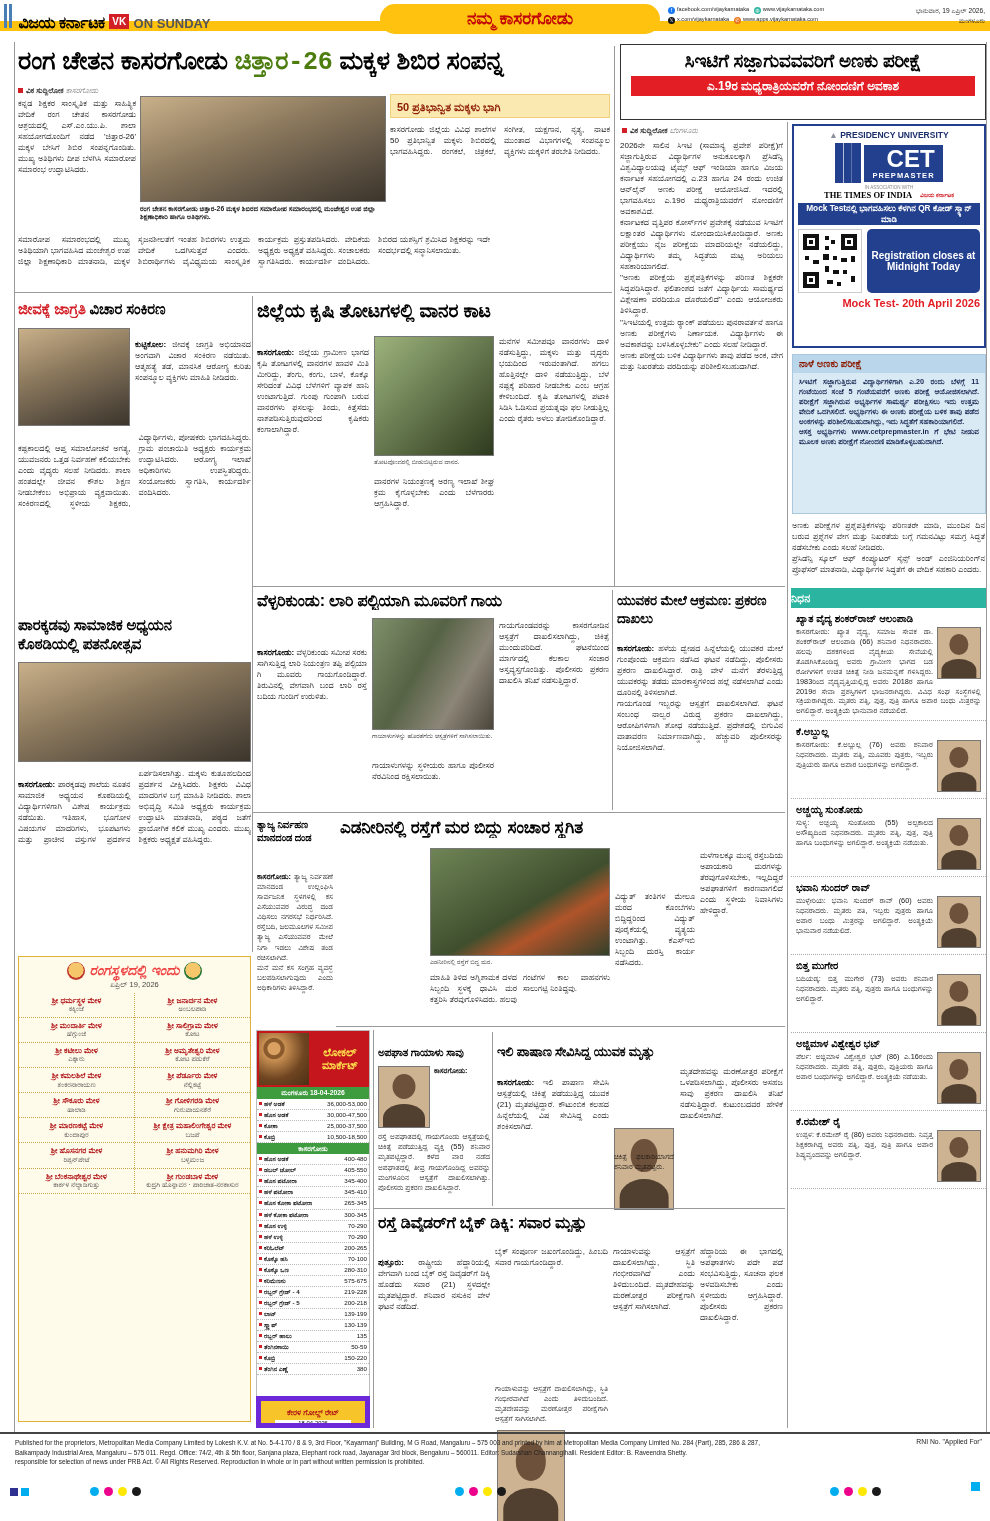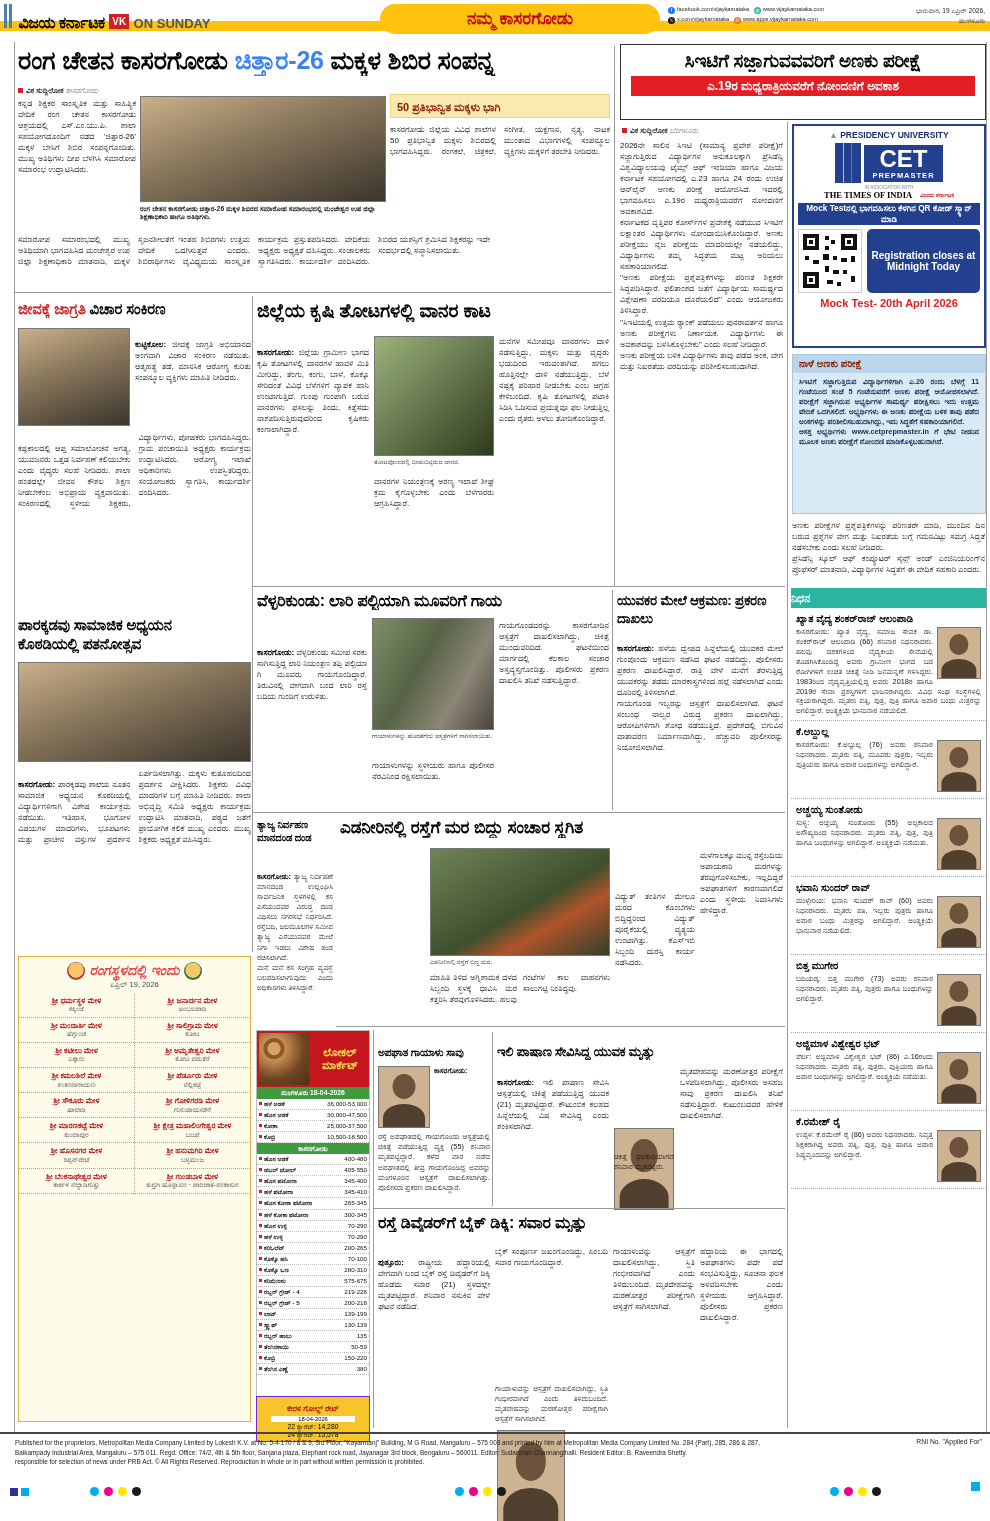--- a/index.html
+++ b/index.html
@@ -1,18 +1,18 @@
 <!DOCTYPE html>
 <html><head>
 <meta charset="utf-8">
 <style>
   html,body{margin:0;padding:0;background:#e8e8e8;font-family:"Liberation Sans",sans-serif;}
   #page{position:relative;width:990px;height:1521px;background:#fff;margin:0 auto;overflow:hidden;}
   .abs{position:absolute;}
-  .b{font-weight:bold;}
+  .b{font-weight:bold;text-align:right;}
   .body{font-size:8px;line-height:1.38;text-align:justify;color:#141414;overflow:hidden;white-space:pre-line;}
   .body b{color:#000;}
   .cap{font-size:6.8px;font-weight:bold;color:#222;line-height:1.25;overflow:hidden;}
   .hl{font-weight:bold;color:#000;letter-spacing:-.2px;white-space:nowrap;overflow:hidden;}
   .vr{background:#9a9a9a;width:1px;}
   .hr{background:#9a9a9a;height:1px;}
   .ph{overflow:hidden;border:1px solid #777;box-sizing:border-box;}
   .ph-green{background:linear-gradient(135deg,#9db37c,#6a7d52 45%,#44522f 80%,#2e3a20);}
   .ph-people{background:linear-gradient(160deg,#c9b08a,#8d7a5e 40%,#5c5142 75%,#3c352b);}
   .ph-crash{background:linear-gradient(120deg,#7f8f6a,#566345 40%,#8c8678 70%,#4b443a);}
@@ -71,21 +71,21 @@
     <div class="abs" style="right:5px;top:6px;width:100px;text-align:right;font-size:6.6px;color:#222;line-height:1.5;">
       <div>ಭಾನುವಾರ, 19 ಏಪ್ರಿಲ್ 2026,</div>
         <div>ಮಂಗಳೂರು</div>
     </div>
   </div>
 
   <div class="abs vr" style="left:14px;top:42px;height:1390px;"></div>
   <div class="abs vr" style="left:986px;top:42px;height:1390px;"></div>
 
   <div class="abs hl" style="left:18px;top:46px;width:594px;font-size:25px;">
-    <span>ರಂಗ ಚೇತನ ಕಾಸರಗೋಡು </span><span style="color:#3b82f6;">ಚಿತ್ತಾರ-26</span><span> ಮಕ್ಕಳ ಶಿಬಿರ ಸಂಪನ್ನ</span>
+    <span>ರಂಗ ಚೇತನ ಕಾಸರಗೋಡು </span><span style="color:#4d7c0f;font-family:Liberation Mono, monospace;">ಚಿತ್ತಾರ-26</span><span> ಮಕ್ಕಳ ಶಿಬಿರ ಸಂಪನ್ನ</span>
   </div>
   <div class="abs byline" style="left:18px;top:86px;">
     <span class="sq"></span><span>ವಿಕ ಸುದ್ದಿಲೋಕ</span> <i>ಕಾಸರಗೋಡು</i>
   </div>
   <div class="abs body" style="left:18px;top:98px;width:118px;height:132px;"><span>ಕನ್ನಡ ಶಿಕ್ಷಕರ ಸಾಂಸ್ಕೃತಿಕ ಮತ್ತು ಸಾಹಿತ್ಯಿಕ ವೇದಿಕೆ ರಂಗ ಚೇತನ ಕಾಸರಗೋಡು ಆಶ್ರಯದಲ್ಲಿ ಎಸ್.ಎಂ.ಯು.ಪಿ. ಶಾಲಾ ಸಹಯೋಗದೊಂದಿಗೆ ನಡೆದ 'ಚಿತ್ತಾರ-26' ಮಕ್ಕಳ ಬೇಸಿಗೆ ಶಿಬಿರ ಸಂಪನ್ನಗೊಂಡಿತು. ಮುಖ್ಯ ಅತಿಥಿಗಳು ದೀಪ ಬೆಳಗಿಸಿ ಸಮಾರೋಪ ಸಮಾರಂಭ ಉದ್ಘಾಟಿಸಿದರು.</span></div>
   <div class="abs ph ph-people" style="left:140px;top:96px;width:246px;height:106px;"></div>
   <div class="abs cap" style="left:140px;top:205px;width:246px;height:24px;">ರಂಗ ಚೇತನ ಕಾಸರಗೋಡು ಚಿತ್ತಾರ-26 ಮಕ್ಕಳ ಶಿಬಿರದ ಸಮಾರೋಪ ಸಮಾರಂಭದಲ್ಲಿ ಮಂಜೇಶ್ವರ ಉಪ ಜಿಲ್ಲಾ ಶಿಕ್ಷಣಾಧಿಕಾರಿ ಹಾಗೂ ಅತಿಥಿಗಳು.</div>
   <div class="abs" style="left:390px;top:94px;width:220px;height:24px;background:#fbe9b2;border:1px solid #f0d27a;box-sizing:border-box;line-height:22px;padding-left:6px;">
     <span class="b" style="font-size:11px;color:#8b1a00;">50 ಪ್ರತಿಭಾನ್ವಿತ ಮಕ್ಕಳು ಭಾಗಿ</span>
   </div>
@@ -501,21 +501,21 @@
           <span class="ml">ಕೊಬ್ರಿ</span>
           <span class="mv">150-220</span>
         </div>
 
         <div class="mrow">
           <span class="ml">ತೆಂಗಿನ ಎಣ್ಣೆ</span>
           <span class="mv">380</span>
         </div>
       </div>
   </div>
-  <div class="abs" style="left:256px;top:1396px;width:114px;height:46px;background:#f7c52a;border:1px solid #6d28d9;box-sizing:border-box;text-align:center;overflow:hidden;">
+  <div class="abs" style="left:256px;top:1396px;width:114px;height:32px;background:#f7c52a;border:5px solid #6d28d9;box-sizing:border-box;text-align:center;overflow:hidden;">
     <span class="b" style="font-size:7.6px;color:#b01116;"><span>ಕೇರಳ</span> <span>ಗೋಲ್ಡ್ ರೇಟ್</span></span>
     <div style="background:#fff;font-size:5.8px;margin:1px 14px;">18-04-2026</div>
     <div style="font-size:6.8px;">22 ಕ್ಯಾರೆಟ್: 14,280</div>
     <div style="font-size:6.8px;">24 ಕ್ಯಾರೆಟ್: 15,578</div>
     <div class="b" style="font-size:6.8px;color:#b01116;">ಚೀಲ(ಗೋಣಿ): 280</div>
   </div>
 
   <div class="abs hl" style="left:378px;top:1046px;width:112px;font-size:10.5px;">ಅಪಘಾತ ಗಾಯಾಳು ಸಾವು</div>
   <div class="abs ph portrait" style="left:378px;top:1066px;width:52px;height:62px;"></div>
   <div class="abs body" style="left:434px;top:1066px;width:56px;height:62px;font-size:7.2px;"><b>ಕಾಸರಗೋಡು:</b></div>

